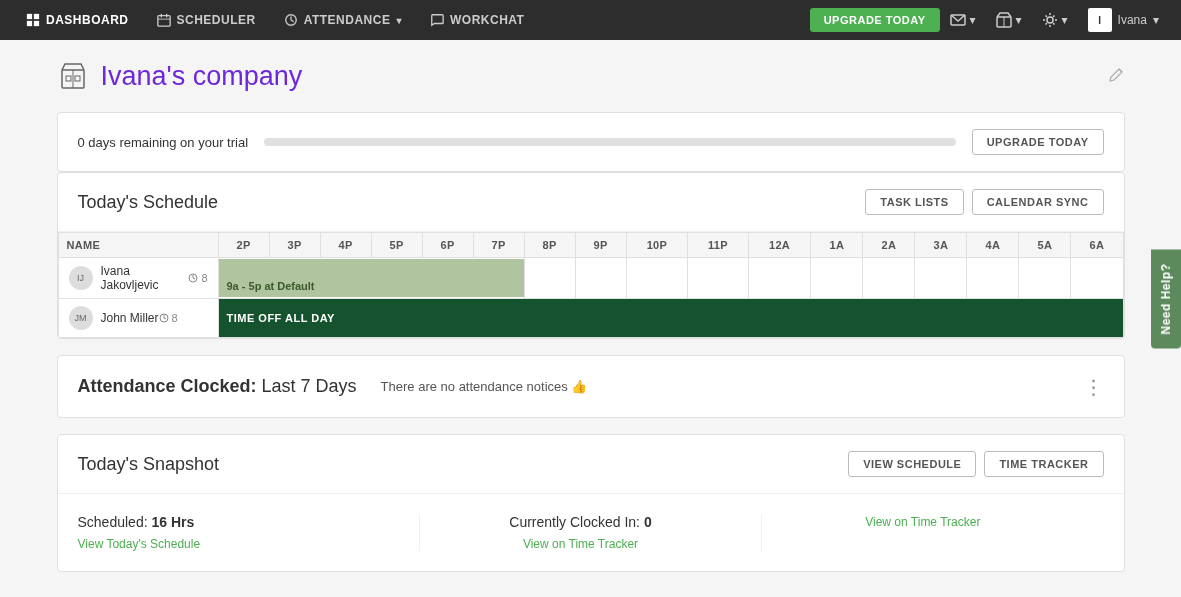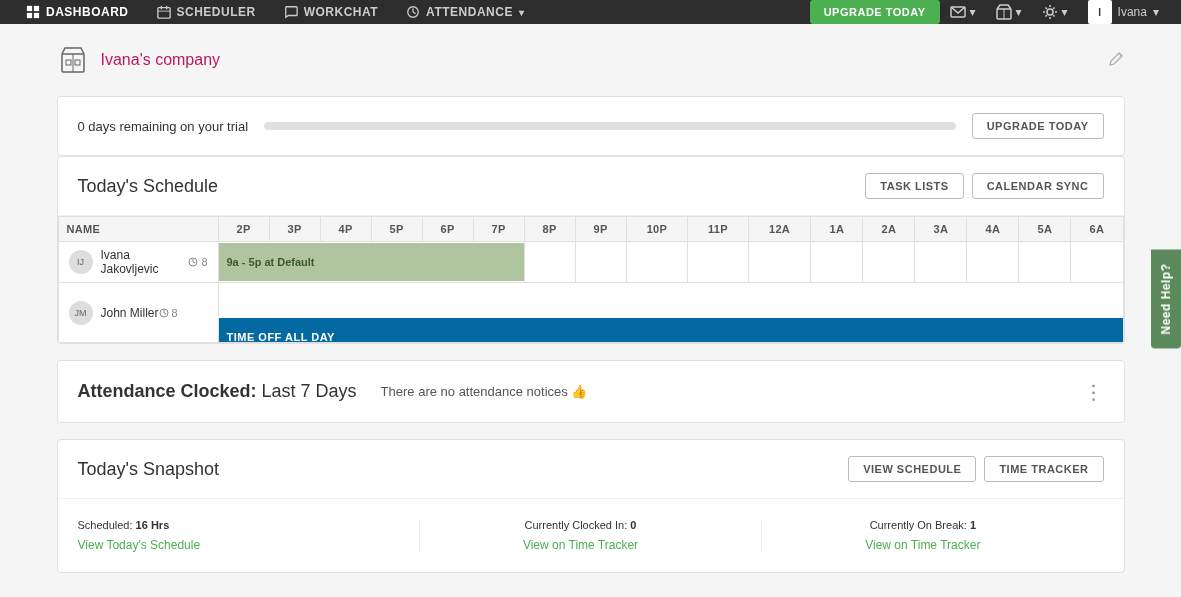--- a/index.html
+++ b/index.html
@@ -1,21 +1,21 @@
 <!DOCTYPE html>
 <html><head>
   <meta charset="utf-8">
   <style>
     * { box-sizing: border-box; margin: 0; padding: 0; }
     body { font-family: -apple-system, BlinkMacSystemFont, 'Segoe UI', sans-serif; background: #f5f5f5; font-size: 13px; color: #333; }
 
     
     .top-nav {
       background: #2d2d2d;
-      height: 24px;
+      height: 40px;
       display: flex;
       align-items: center;
       padding: 0 12px;
       gap: 0;
     }
     .nav-item {
       display: flex;
       align-items: center;
       gap: 6px;
       color: #ccc;
@@ -91,23 +91,23 @@
     }
     .company-icon {
       width: 32px;
       height: 32px;
       display: flex;
       align-items: center;
       justify-content: center;
       color: #555;
     }
     .company-name {
-      font-size: 16px;
+      font-size: 27px;
       font-weight: 300;
-      color: #be185d;
+      color: #6d28d9;
     }
     .edit-icon {
       margin-left: auto;
       color: #aaa;
       cursor: pointer;
       font-size: 16px;
     }
 
     
     .trial-bar {
@@ -235,39 +235,38 @@
       flex-shrink: 0;
     }
     .employee-info { display: flex; }
     .employee-name { font-size: 12px; color: #333; font-weight: 500; }
     .employee-hours { font-size: 11px; color: #888; display: flex; align-items: center; gap: 3px; }
     .shift-bar {
       background: #b0c4a0;
       color: #3a5a2a;
       font-size: 11px;
       font-weight: 600;
+      padding: 12px 8px;
+      display: block;
+      white-space: nowrap;
+      height: 38px;
+      line-height: 30px;
+    }
+    .time-off-bar {
+      background: #14532d;
+      color: #fff;
+      font-size: 11px;
+      font-weight: 600;
       padding: 4px 8px;
       display: block;
       white-space: nowrap;
       height: 38px;
       line-height: 30px;
-    }
-    .time-off-bar {
-      background: #0369a1;
-      color: #fff;
-      font-size: 11px;
-      font-weight: 600;
-      padding: 4px 8px;
-      display: block;
-      white-space: nowrap;
-      height: 24px;
-      line-height: 30px;
       text-transform: uppercase;
       letter-spacing: 0.5px;
-      margin-top: 35px;
     }
 
     
     .attendance-header {
       display: flex;
       align-items: center;
       padding: 20px 20px;
     }
     .attendance-title {
       font-size: 18px;
@@ -301,21 +300,21 @@
     }
     .snapshot-stat {
       flex: 1;
       padding: 0 20px 0 0;
     }
     .snapshot-stat + .snapshot-stat {
       border-left: 1px solid #f0f0f0;
       text-align: center;
     }
     .snapshot-label {
-      font-size: 11px;
+      font-size: 14px;
       color: #333;
       margin-bottom: 6px;
     }
     .snapshot-label strong {
       font-weight: 700;
     }
     .snapshot-link {
       color: #4caf50;
       font-size: 12px;
       cursor: pointer;
@@ -363,32 +362,32 @@
     <svg viewBox="0 0 16 16" fill="currentColor">
         <rect x="1" y="3" width="14" height="12" rx="1" fill="none" stroke="currentColor" stroke-width="1.5"></rect>
         <line x1="5" y1="1" x2="5" y2="5" stroke="currentColor" stroke-width="1.5"></line>
         <line x1="11" y1="1" x2="11" y2="5" stroke="currentColor" stroke-width="1.5"></line>
         <line x1="1" y1="7" x2="15" y2="7" stroke="currentColor" stroke-width="1"></line>
       </svg>
     <span>SCHEDULER</span>
   </div>
   <div class="nav-item">
     <svg viewBox="0 0 16 16" fill="currentColor">
-        <path d="M2 2h12a1 1 0 0 1 1 1v8a1 1 0 0 1-1 1H5l-3 2V3a1 1 0 0 1 1-1z" fill="none" stroke="currentColor" stroke-width="1.5"></path>
-      </svg>
-    <span>WORKCHAT</span>
-  </div>
-  <div class="nav-item">
-    <svg viewBox="0 0 16 16" fill="currentColor">
         <circle cx="8" cy="8" r="6" fill="none" stroke="currentColor" stroke-width="1.5"></circle>
         <line x1="8" y1="4" x2="8" y2="8" stroke="currentColor" stroke-width="1.5"></line>
         <line x1="8" y1="8" x2="11" y2="10" stroke="currentColor" stroke-width="1.5"></line>
       </svg>
     <span>ATTENDANCE</span>
     <span class="chevron-down"></span>
+  </div>
+  <div class="nav-item">
+    <svg viewBox="0 0 16 16" fill="currentColor">
+        <path d="M2 2h12a1 1 0 0 1 1 1v8a1 1 0 0 1-1 1H5l-3 2V3a1 1 0 0 1 1-1z" fill="none" stroke="currentColor" stroke-width="1.5"></path>
+      </svg>
+    <span>WORKCHAT</span>
   </div>
   <div class="nav-spacer"></div>
   <button class="upgrade-btn">UPGRADE TODAY</button>
   <div class="nav-icon-btn">
     <svg width="16" height="16" viewBox="0 0 16 16" fill="currentColor">
         <rect x="1" y="3" width="14" height="10" rx="1" fill="none" stroke="#ccc" stroke-width="1.5"></rect>
         <polyline points="1,3 8,9 15,3" fill="none" stroke="#ccc" stroke-width="1.5"></polyline>
       </svg>
     <span>▾</span>
   </div>
@@ -560,22 +559,19 @@
         </div>
         <a class="snapshot-link">View Today's Schedule</a>
       </div>
       <div class="snapshot-stat">
         <div class="snapshot-label">
           Currently Clocked In: <strong>0</strong>
         </div>
         <a class="snapshot-link">View on Time Tracker</a>
       </div>
       <div class="snapshot-stat">
-        <div class="snapshot-label">
-          Currently On Break: <strong>1</strong>
-        </div>
         <a class="snapshot-link">View on Time Tracker</a>
       </div>
     </div>
   </div>
 </div>
 
 <div class="side-help">Need Help?</div>
 
 </body></html>

